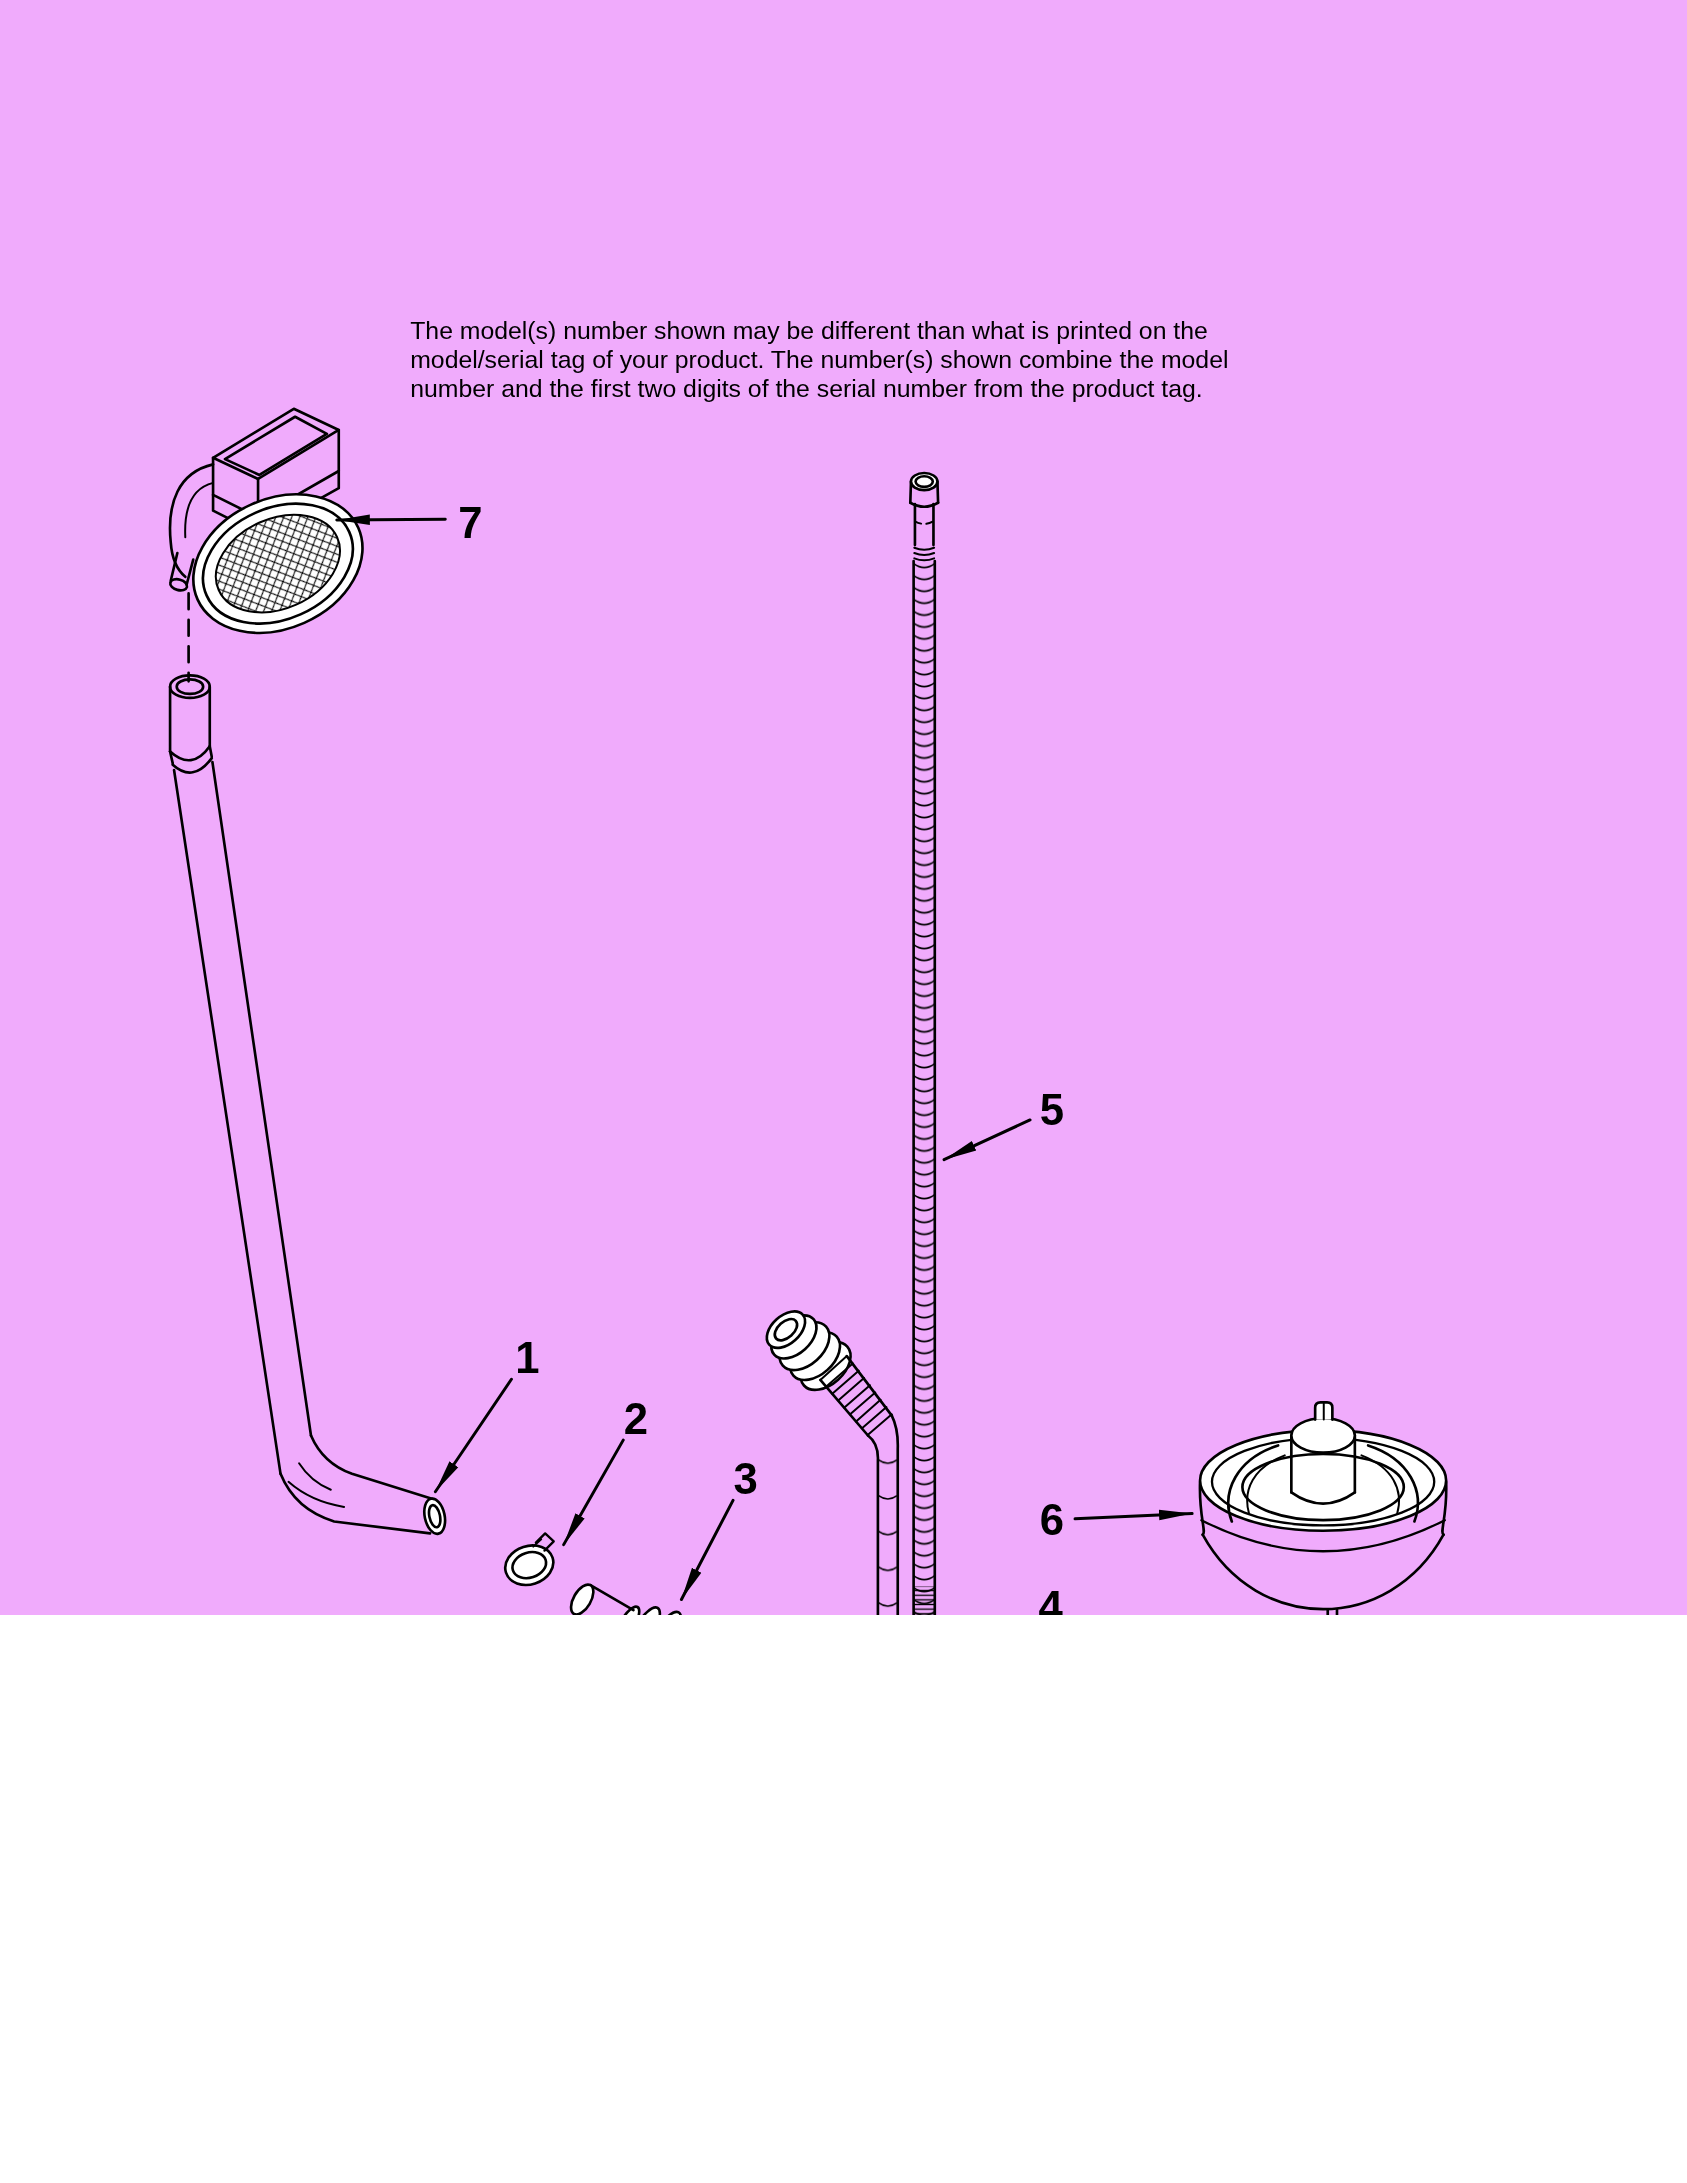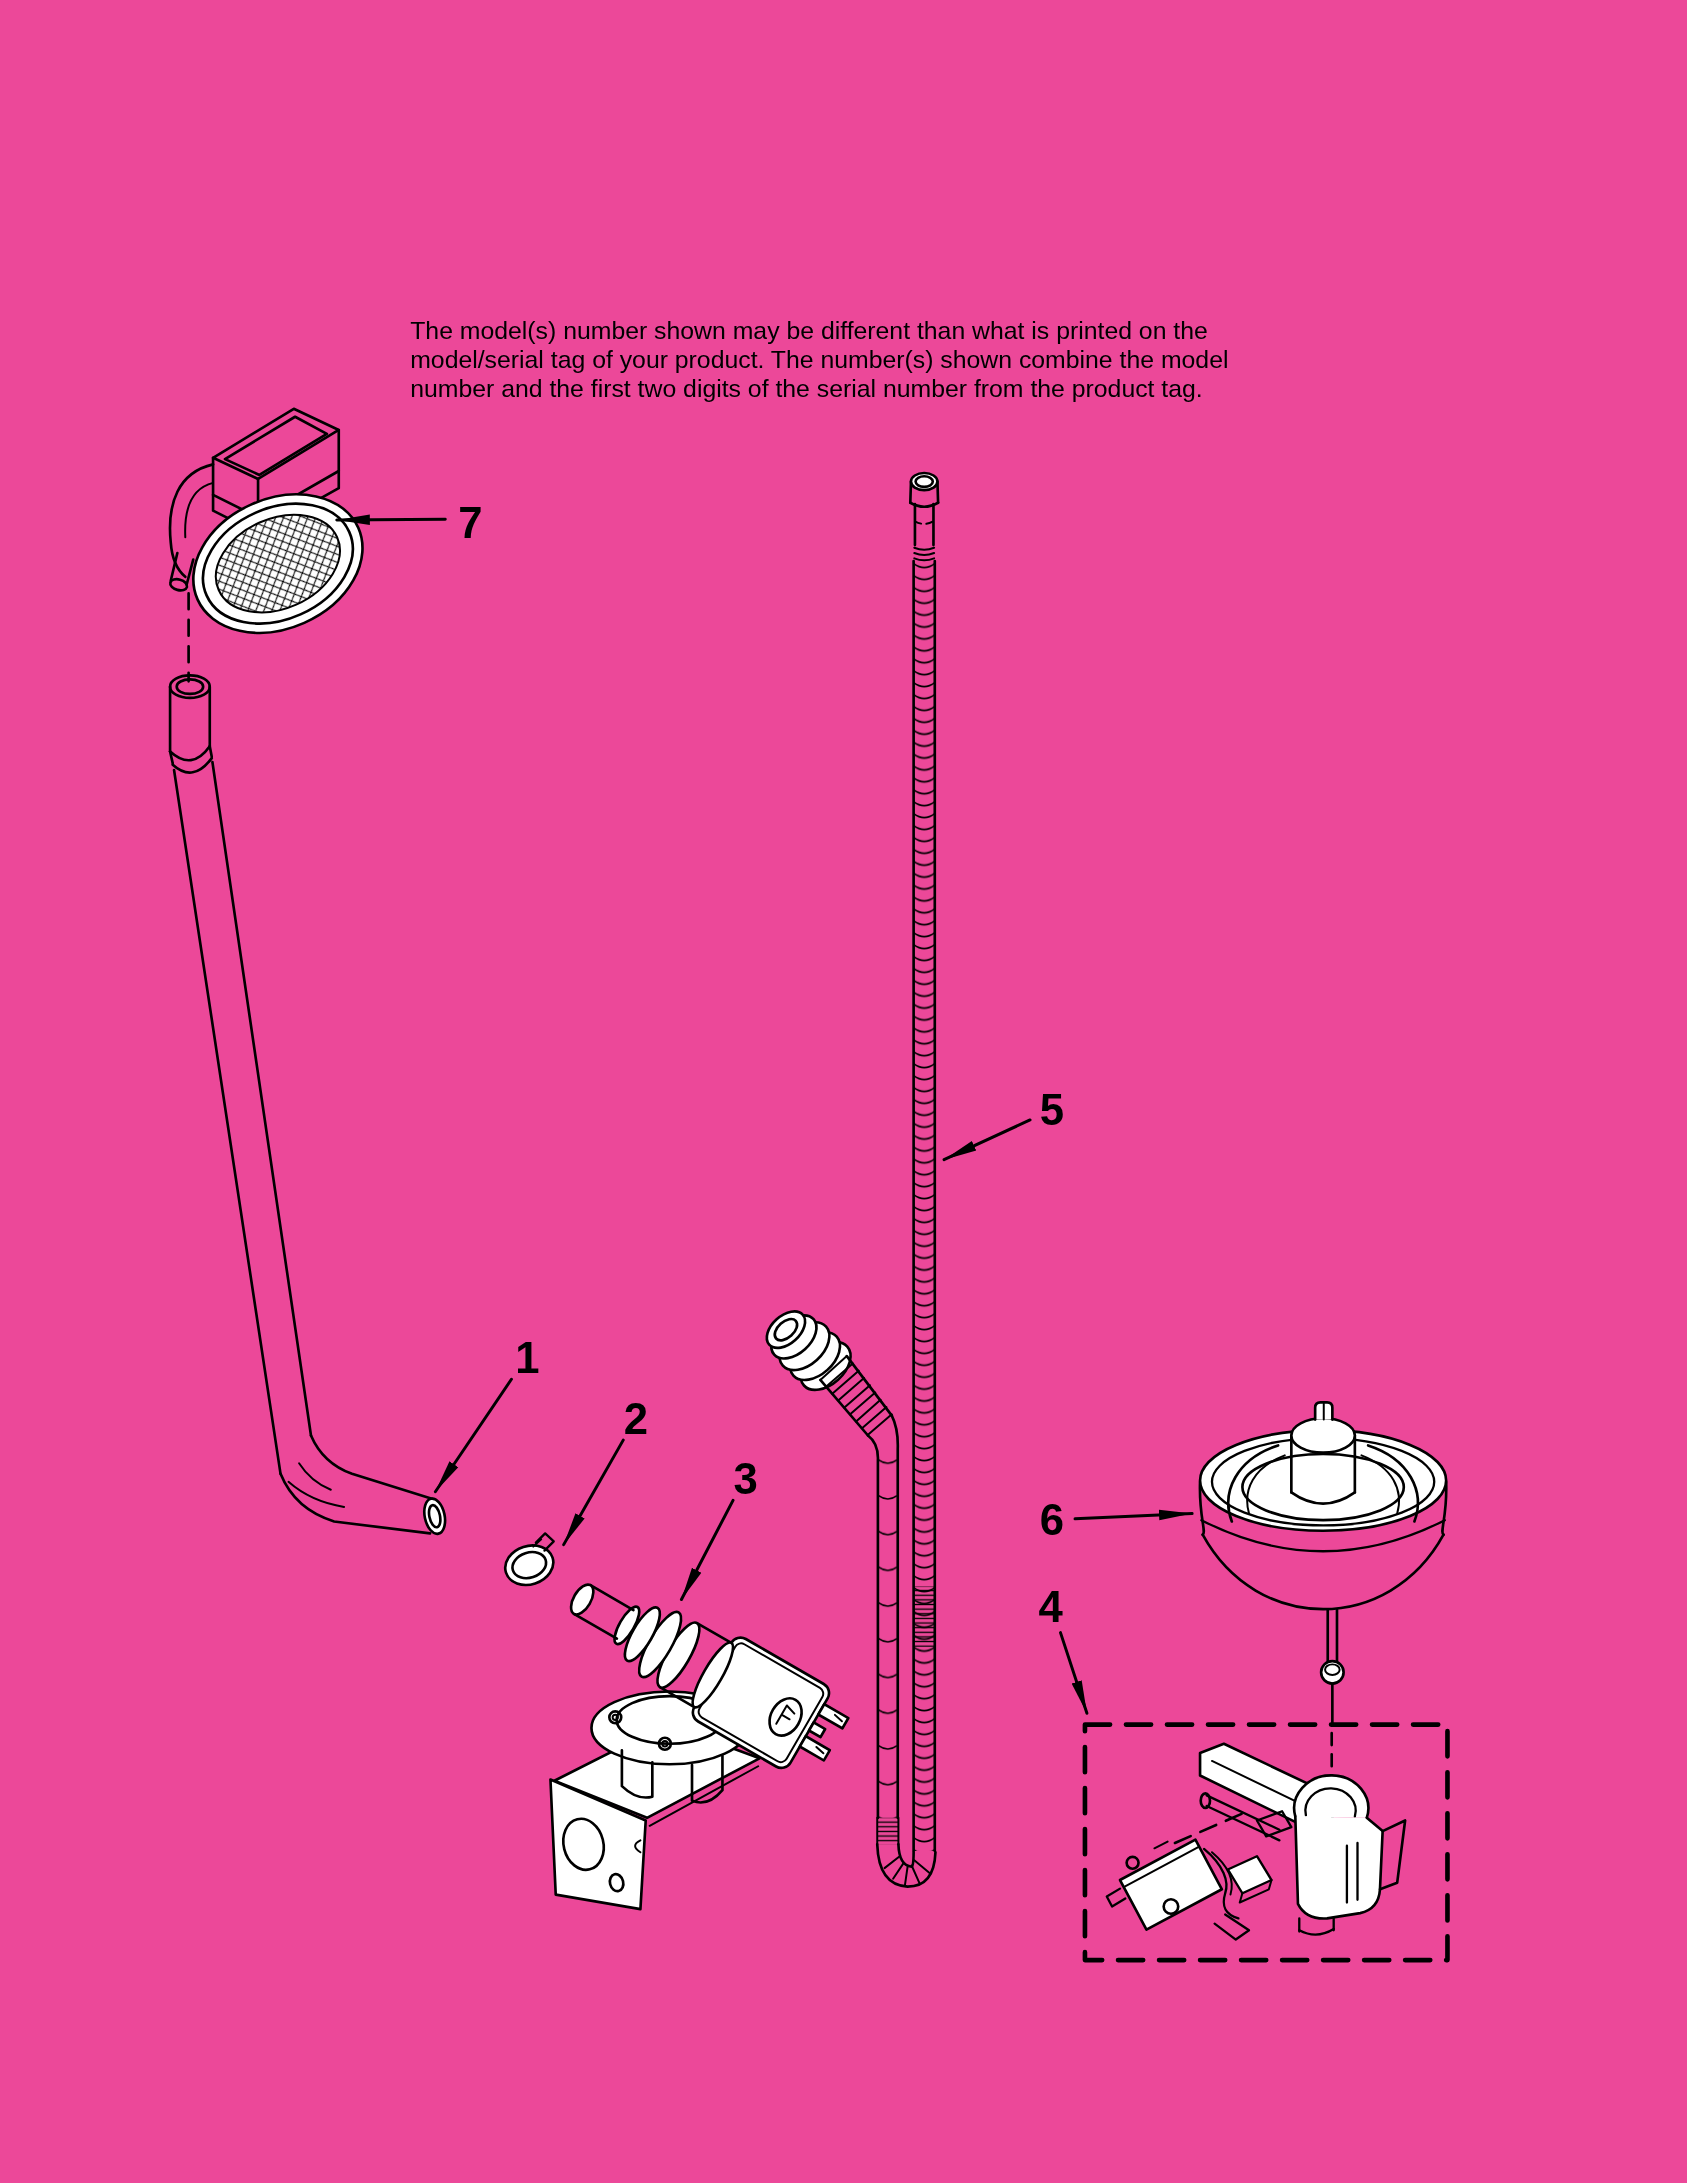--- a/index.html
+++ b/index.html
@@ -1,16 +1,16 @@
 <!DOCTYPE html>
 <html style="font-size:10.6px"><head>
 <meta charset="utf-8">
 <style>
   html,body{margin:0;padding:0;background:#ffffff;}
-  .page{position:relative;width:1687px;height:2183px;background:#ec4899;overflow:hidden;
+  .page{position:relative;width:1687px;height:1615px;background:#f0abfc;overflow:hidden;
         font-family:"Liberation Sans", sans-serif;}
   .diagram-svg{position:absolute;left:0;top:0;width:1687px;height:2183px;}
   text.note{font-size:37.5px;fill:#000;font-family:"Liberation Sans",sans-serif;}
   text.plabel{font-size:66px;font-weight:bold;fill:#000;font-family:"Liberation Sans",sans-serif;}
 </style>
 </head>
 <body>
 
 <div class="page">
 <svg class="diagram-svg" viewBox="0 0 2550 3300" xmlns="http://www.w3.org/2000/svg">

